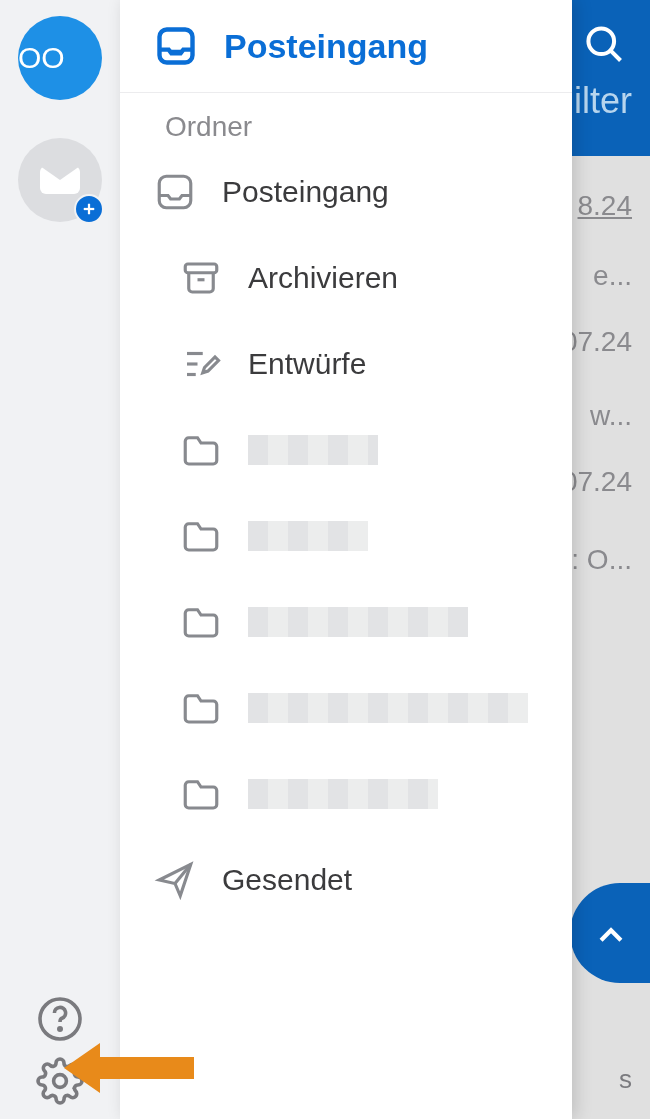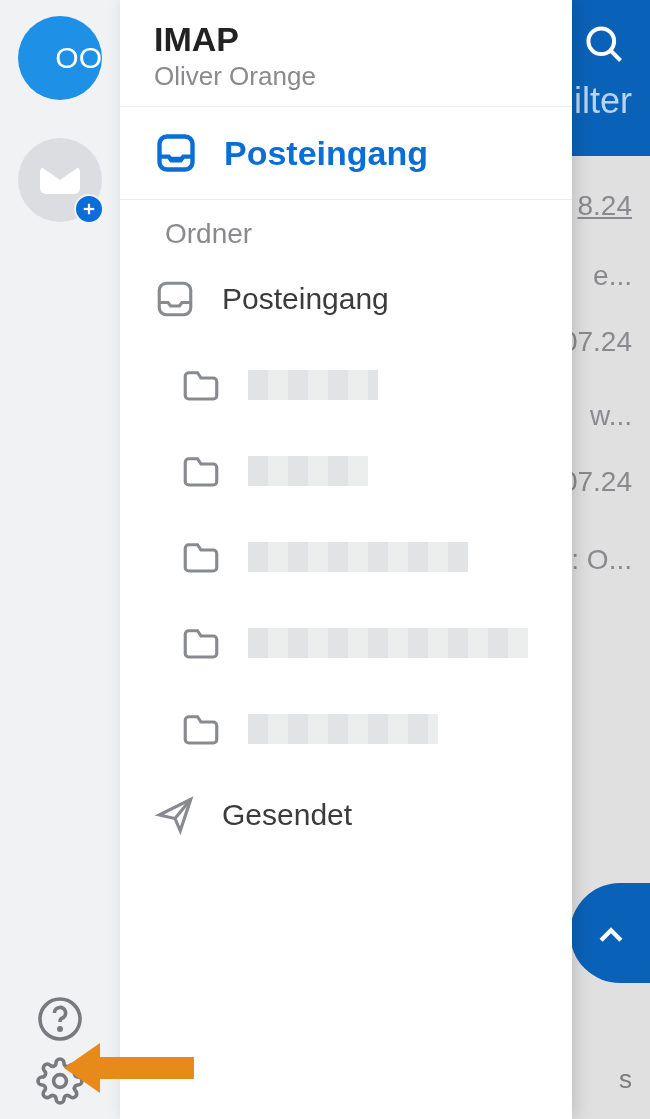--- a/index.html
+++ b/index.html
@@ -76,21 +76,21 @@
     background: #f1f2f4;
     z-index: 5;
   }
   .avatar-primary {
     position: absolute;
     top: 16px; left: 18px;
     width: 84px; height: 84px;
     border-radius: 50%;
     background: #1e90e6;
     color: #fff;
-    display: flex; align-items: center; justify-content: flex-end;
+    display: flex; align-items: center; justify-content: flex-start;
     font-size: 30px;
   }
   .avatar-secondary {
     position: absolute;
     top: 138px; left: 18px;
     width: 84px; height: 84px;
     border-radius: 50%;
     background: #dcdde0;
     display: flex; align-items: center; justify-content: center;
   }
@@ -266,24 +266,20 @@
     <div class="rail-btn">
       <svg viewBox="0 0 24 24" width="48" height="48" fill="none" stroke="currentColor" stroke-width="1.8">
         <circle cx="12" cy="12" r="3.2"></circle>
         <path d="M19.4 15a1.7 1.7 0 0 0 .34 1.87l.06.06a2 2 0 1 1-2.83 2.83l-.06-.06a1.7 1.7 0 0 0-1.87-.34 1.7 1.7 0 0 0-1 1.56V21a2 2 0 1 1-4 0v-.09a1.7 1.7 0 0 0-1.11-1.56 1.7 1.7 0 0 0-1.87.34l-.06.06a2 2 0 1 1-2.83-2.83l.06-.06a1.7 1.7 0 0 0 .34-1.87 1.7 1.7 0 0 0-1.56-1H3a2 2 0 1 1 0-4h.09a1.7 1.7 0 0 0 1.56-1.11 1.7 1.7 0 0 0-.34-1.87l-.06-.06a2 2 0 1 1 2.83-2.83l.06.06a1.7 1.7 0 0 0 1.87.34H9a1.7 1.7 0 0 0 1-1.56V3a2 2 0 1 1 4 0v.09a1.7 1.7 0 0 0 1 1.56 1.7 1.7 0 0 0 1.87-.34l.06-.06a2 2 0 1 1 2.83 2.83l-.06.06a1.7 1.7 0 0 0-.34 1.87V9a1.7 1.7 0 0 0 1.56 1H21a2 2 0 1 1 0 4h-.09a1.7 1.7 0 0 0-1.56 1z"></path>
       </svg>
     </div>
   </div>
 </div>
 
 <div class="drawer">
-  <div class="drawer-header">
-    <div class="drawer-title">IMAP</div>
-    <div class="drawer-sub">Oliver Orange</div>
-  </div>
 
   <div class="inbox-primary">
     <span class="icon-slot">
       <svg viewBox="0 0 24 24" width="44" height="44" fill="none" stroke="currentColor" stroke-width="2.4">
         <rect x="3" y="3" width="18" height="18" rx="4"></rect>
         <path d="M3 14h5l1.5 2h5L16 14h5" fill="currentColor" stroke="none"></path>
         <path d="M3 14h5l1.5 2h5L16 14h5"></path>
       </svg>
     </span>
     <span class="label">Posteingang</span>
@@ -297,20 +293,41 @@
           <svg viewBox="0 0 24 24" width="42" height="42" fill="none" stroke="currentColor" stroke-width="1.8">
             <rect x="3" y="3" width="18" height="18" rx="4"></rect>
             <path d="M3 14h5l1.5 2h5L16 14h5"></path>
           </svg>
         </span>
         <span class="label">Posteingang</span>
       </div>
       <div class="folder-row nested">
         <span class="icon-slot">
           <svg viewBox="0 0 24 24" width="42" height="42" fill="none" stroke="currentColor" stroke-width="1.8">
+            <rect x="3" y="4" width="18" height="5" rx="1.5"></rect>
+            <path d="M5 9v9a2 2 0 0 0 2 2h10a2 2 0 0 0 2-2V9"></path>
+            <line x1="10" y1="13" x2="14" y2="13"></line>
+          </svg>
+        </span>
+        <span class="label">Archivieren</span>
+      </div>
+      <div class="folder-row nested">
+        <span class="icon-slot">
+          <svg viewBox="0 0 24 24" width="42" height="42" fill="none" stroke="currentColor" stroke-width="1.8">
+            <path d="M4 6h9"></path>
+            <path d="M4 12h6"></path>
+            <path d="M4 18h5"></path>
+            <path d="M14 14l6-6 2 2-6 6-3 1 1-3z"></path>
+          </svg>
+        </span>
+        <span class="label">Entwürfe</span>
+      </div>
+      <div class="folder-row nested">
+        <span class="icon-slot">
+          <svg viewBox="0 0 24 24" width="42" height="42" fill="none" stroke="currentColor" stroke-width="1.8">
             <path d="M3 7a2 2 0 0 1 2-2h5l2 3h7a2 2 0 0 1 2 2v8a2 2 0 0 1-2 2H5a2 2 0 0 1-2-2V7z"></path>
           </svg>
         </span>
         <div class="pixelated" style="width: 130px;"></div>
       </div>
       <div class="folder-row nested">
         <span class="icon-slot">
           <svg viewBox="0 0 24 24" width="42" height="42" fill="none" stroke="currentColor" stroke-width="1.8">
             <path d="M3 7a2 2 0 0 1 2-2h5l2 3h7a2 2 0 0 1 2 2v8a2 2 0 0 1-2 2H5a2 2 0 0 1-2-2V7z"></path>
           </svg>

